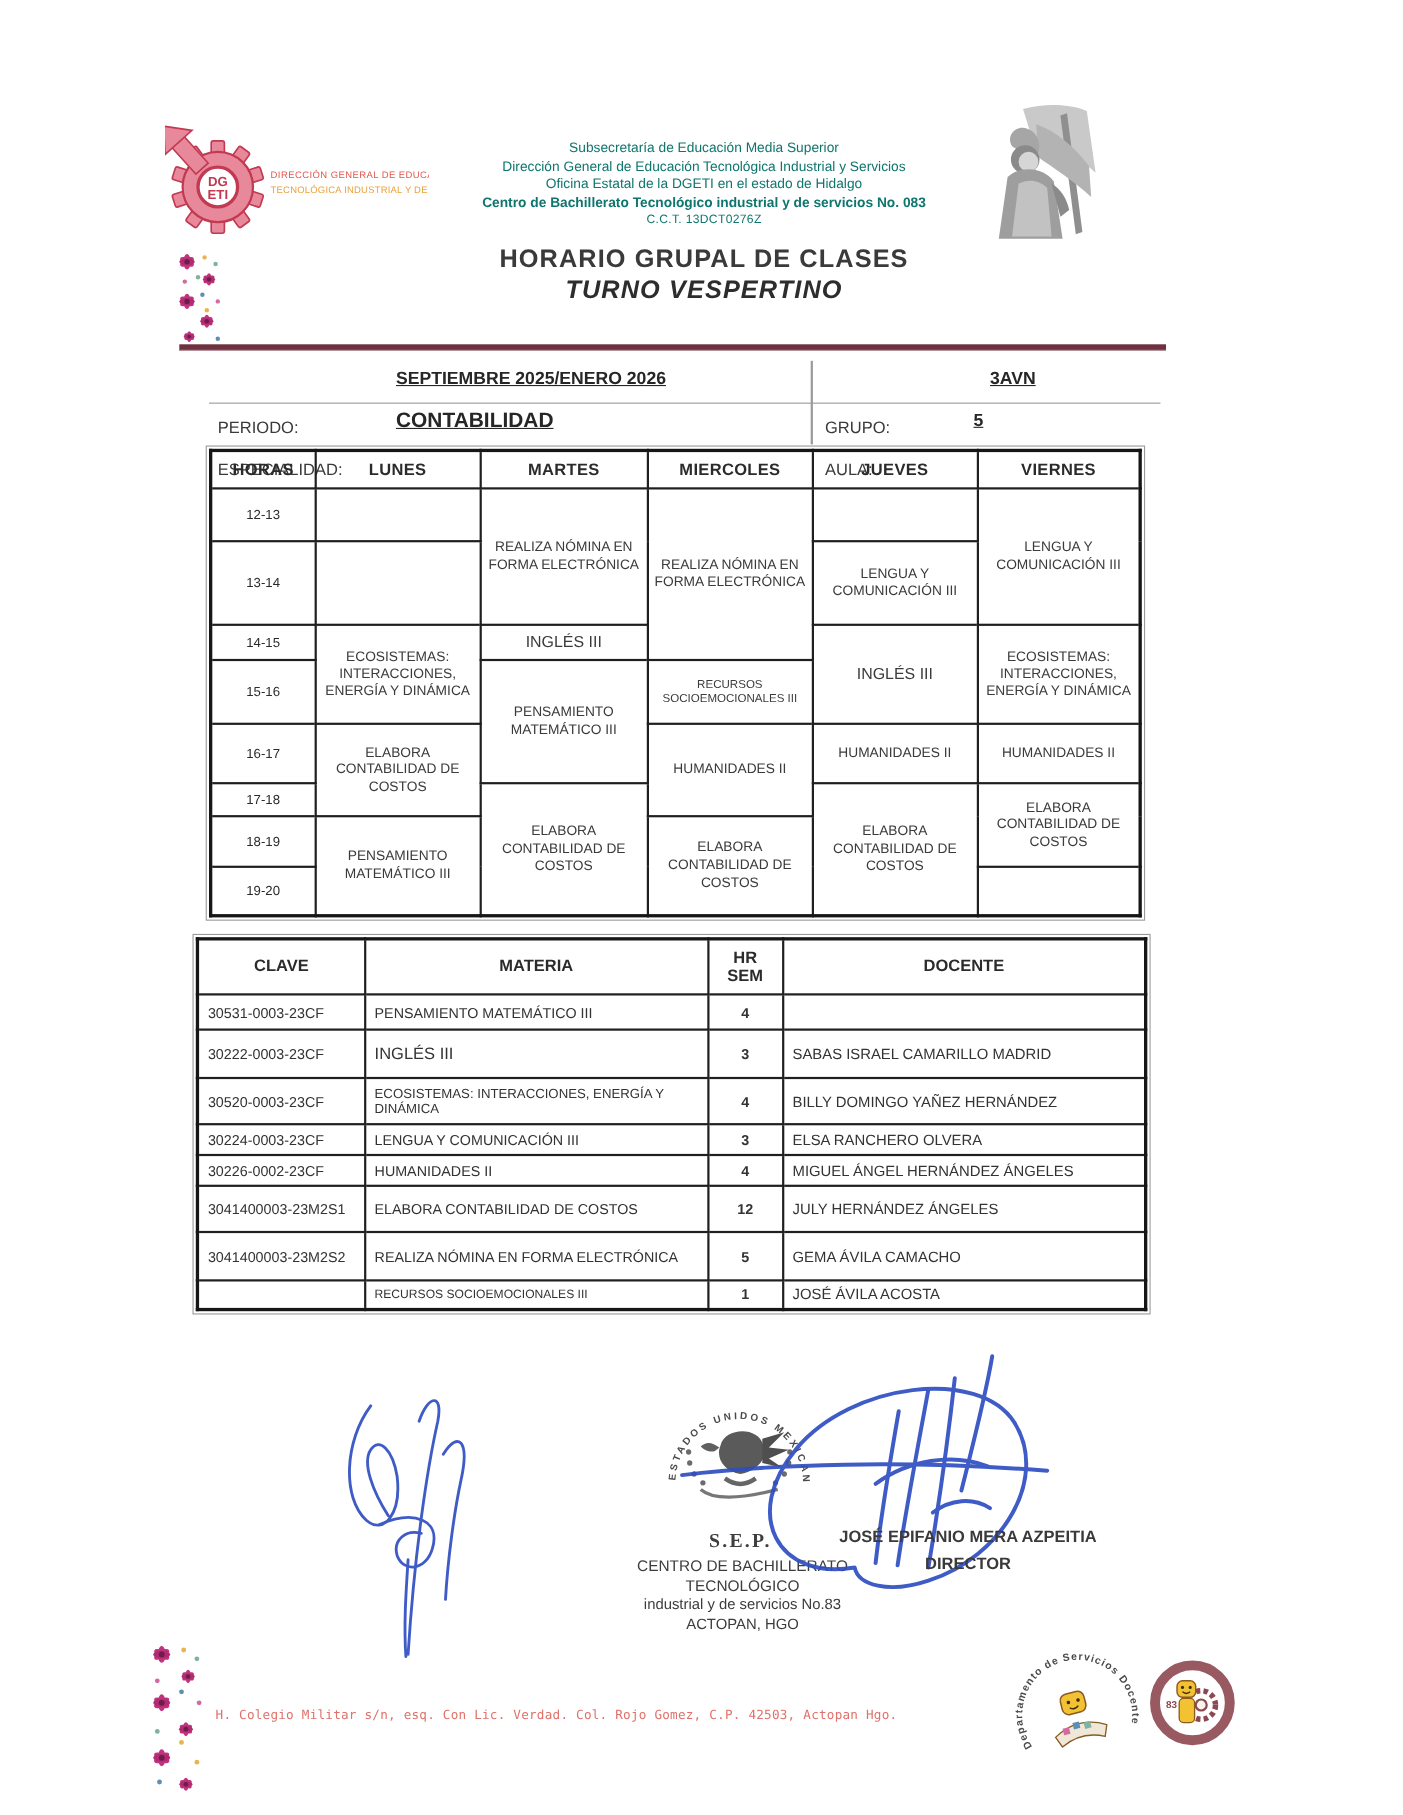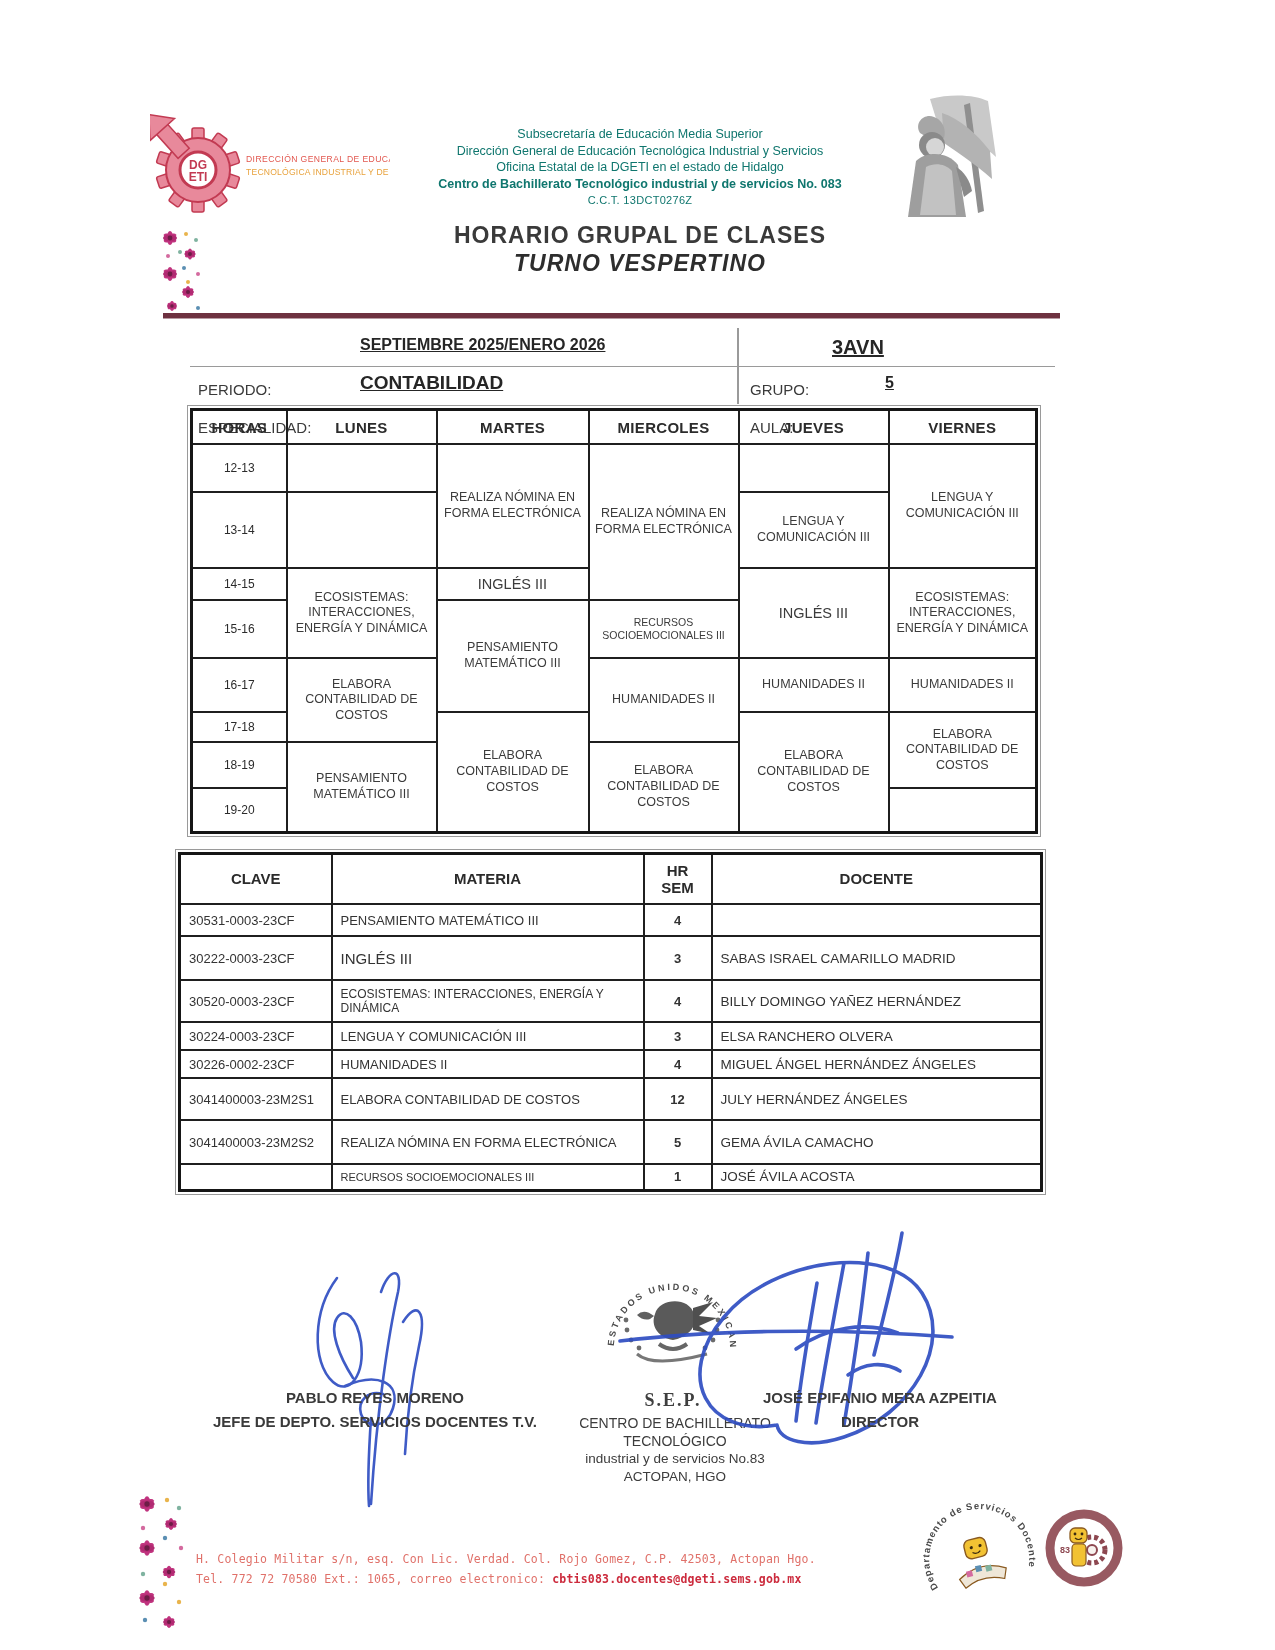--- a/index.html
+++ b/index.html
@@ -148,21 +148,21 @@
 
   <div class="abs doc-title">HORARIO GRUPAL DE CLASES</div>
   <div class="abs doc-subtitle">TURNO VESPERTINO</div>
   <div class="abs maroon-rule"></div>
 
   <div class="abs info">
     <div class="row1">
       <span class="lab" style="left:8px">PERIODO:</span>
       <span class="val" style="left:170px;font-size:16px">SEPTIEMBRE 2025/ENERO 2026</span>
       <span class="lab" style="left:560px">GRUPO:</span>
-      <span class="val" style="left:642px;font-size:20px">3AVN</span>
+      <span class="val" style="left:710px;font-size:16px">3AVN</span>
     </div>
     <div class="row2">
       <span class="lab" style="left:8px">ESPECIALIDAD:</span>
       <span class="val" style="left:170px;font-size:19px;top:6px">CONTABILIDAD</span>
       <span class="lab" style="left:560px">AULA:</span>
       <span class="val" style="left:695px;font-size:16px">5</span>
     </div>
     <div class="vdiv"></div>
   </div>
 
@@ -305,24 +305,20 @@
   <div class="abs" style="left:285px;top:1258px;width:180px;height:250px">
     <svg viewBox="0 0 180 250" width="180" height="250">
       <g fill="none" stroke="#2f4ec2" stroke-width="2.6" stroke-linecap="round" opacity="0.92">
         <path d="M52 20 C 28 52, 26 104, 48 124 C 64 138, 80 118, 76 84 C 72 60, 60 48, 52 60 C 44 72, 54 98, 68 120"></path>
         <path d="M96 34 C 104 10, 118 8, 113 34 C 104 74, 92 150, 86 246"></path>
         <path d="M118 64 C 132 42, 142 52, 134 88 C 128 116, 122 160, 120 196"></path>
         <path d="M60 128 C 92 114, 116 124, 108 150 C 102 170, 82 172, 76 156 C 72 142, 84 132, 98 136"></path>
         <path d="M86 160 C 84 190, 82 220, 84 248"></path>
       </g>
     </svg>
-  </div>
-  <div class="abs sig-name" style="left:205px;top:1386px;width:340px">
-    <div>PABLO REYES MORENO</div>
-    <div>JEFE DE DEPTO. SERVICIOS DOCENTES T.V.</div>
   </div>
 
   <div class="abs" style="left:597px;top:1266px;width:150px;height:132px">
     <svg viewBox="0 0 150 132" width="150" height="132">
       <defs>
         <path id="sealArc" d="M 17 82 A 58 58 0 1 1 133 82"></path>
       </defs>
       <text font-size="9" fill="#4a4a4a" letter-spacing="2.6" font-weight="bold">
         <textPath href="#sealArc" xlink:href="#sealArc" startOffset="2">ESTADOS UNIDOS MEXICANOS</textPath>
       </text>
@@ -385,21 +381,20 @@
       <circle cx="34" cy="94" r="2.2" fill="#e9b44c"></circle>
         <circle cx="12" cy="38" r="2.2" fill="#d46a9f"></circle>
       <circle cx="12" cy="84" r="2.2" fill="#7fb3a0"></circle>
         <circle cx="14" cy="130" r="2.2" fill="#5b8fb3"></circle>
       <circle cx="48" cy="112" r="2.2" fill="#e9b44c"></circle>
     </svg>
   </div>
 
   <div class="abs addr">
     <div>H. Colegio Militar s/n, esq. Con Lic. Verdad. Col. Rojo Gomez, C.P. 42503, Actopan Hgo.</div>
-    <div><span>Tel. 772 72 70580 Ext.: 1065, correo electronico: </span><span class="email">cbtis083.docentes@dgeti.sems.gob.mx</span></div>
   </div>
 
   <div class="abs" style="left:918px;top:1498px;width:124px;height:128px;transform:rotate(-14deg)">
     <svg viewBox="0 0 124 124" width="124" height="124">
       <defs>
         <path id="stArc" d="M 15.4 79 A 50 50 0 1 1 108.6 79"></path>
       </defs>
       <text font-size="9.5" fill="#4a4a4a" font-weight="bold" letter-spacing="1">
         <textPath href="#stArc" xlink:href="#stArc" startOffset="0">Departamento de Servicios Docentes</textPath>
       </text>

